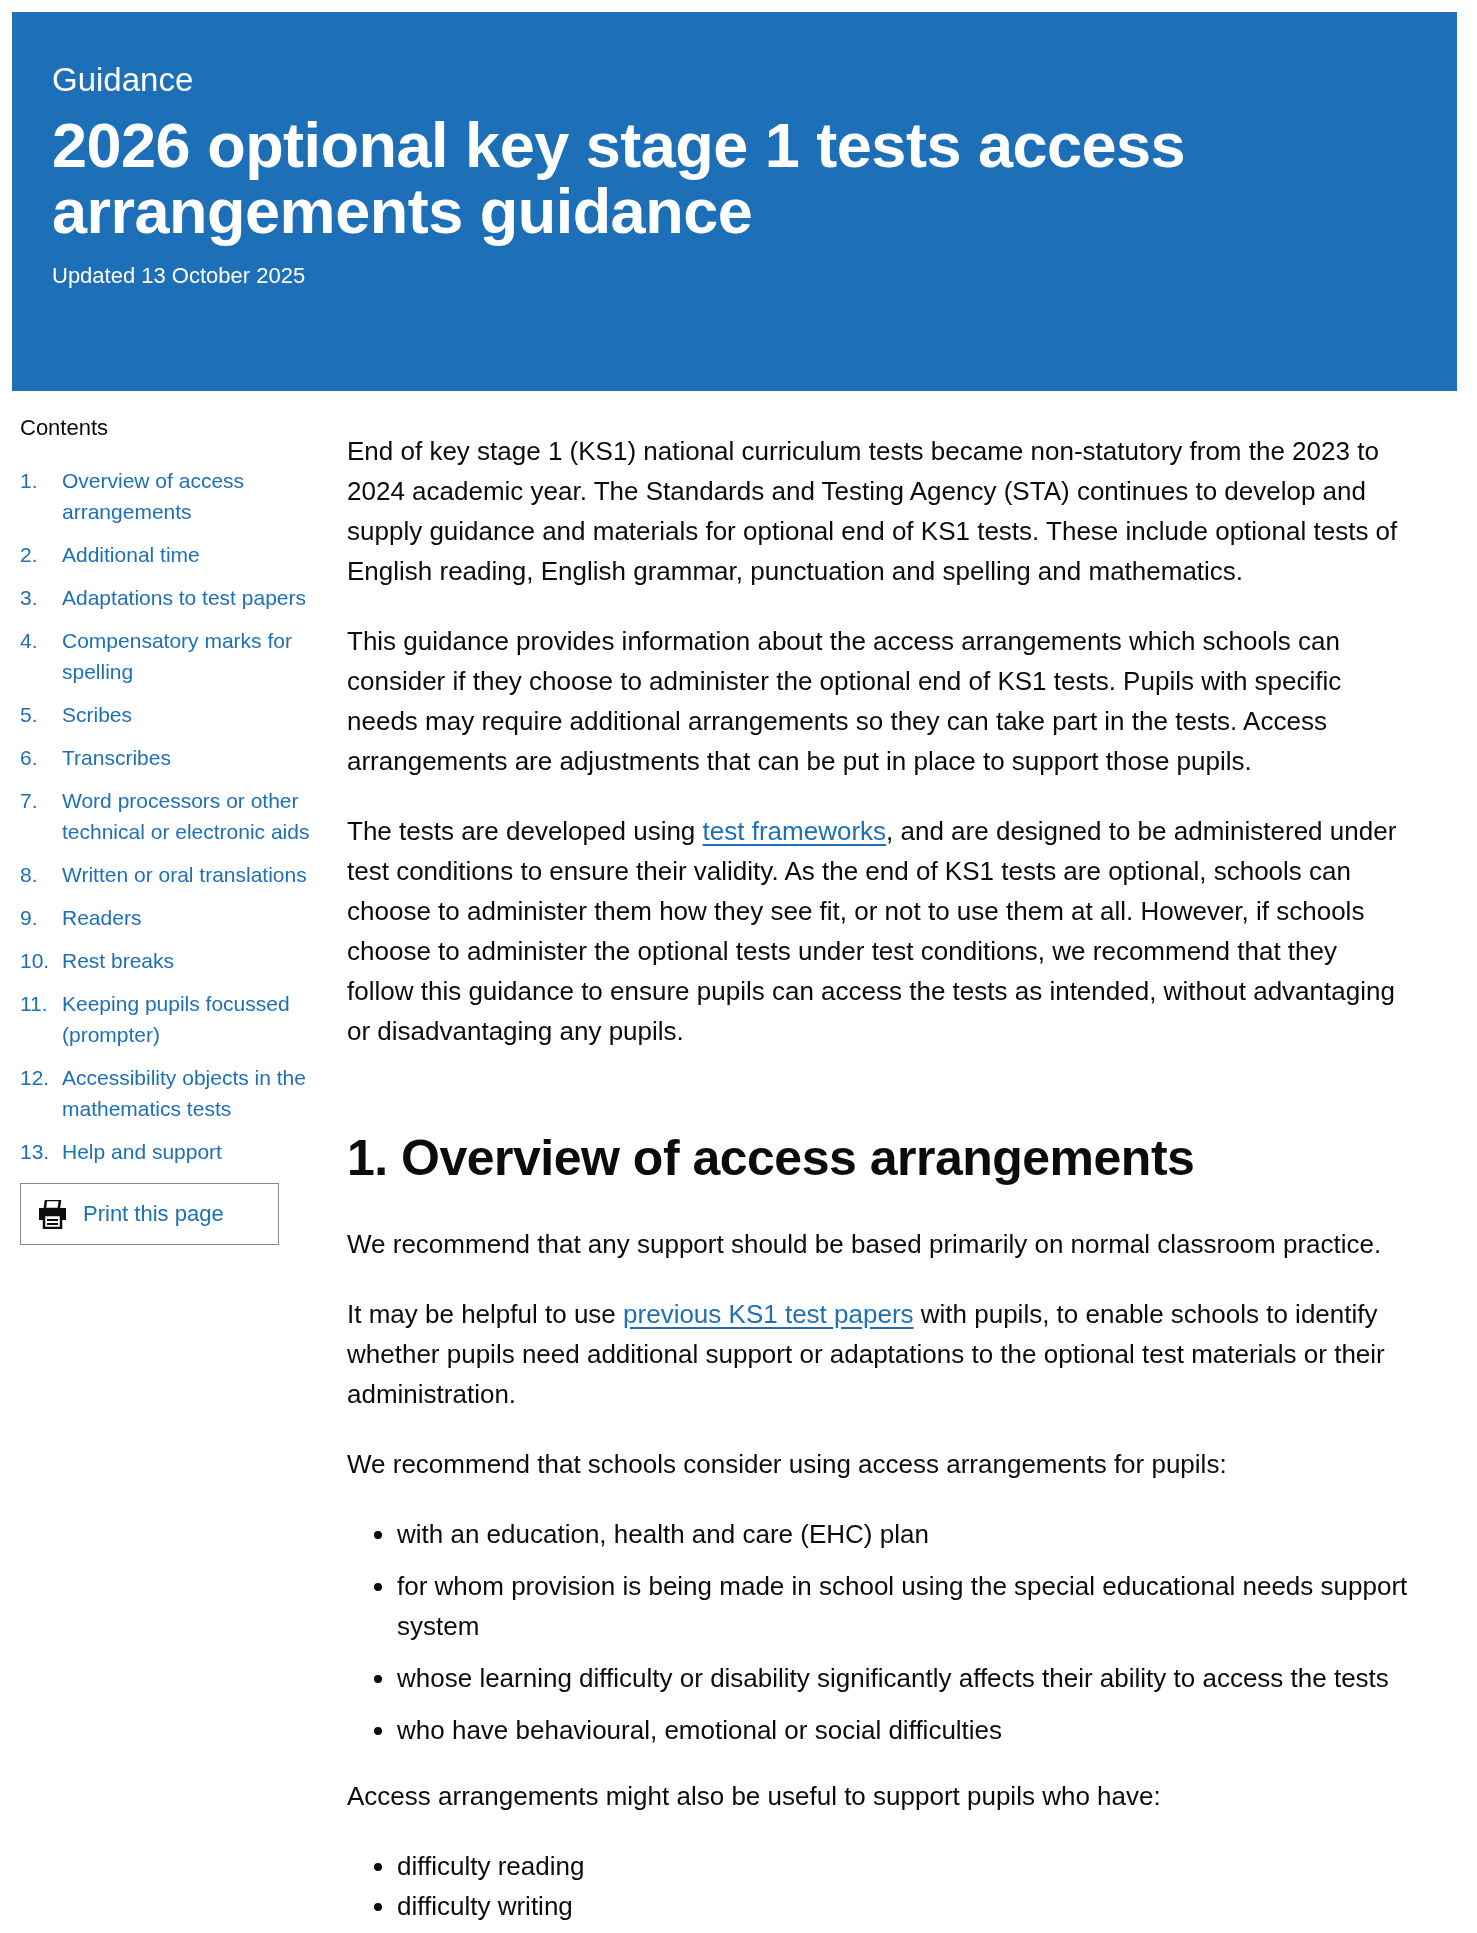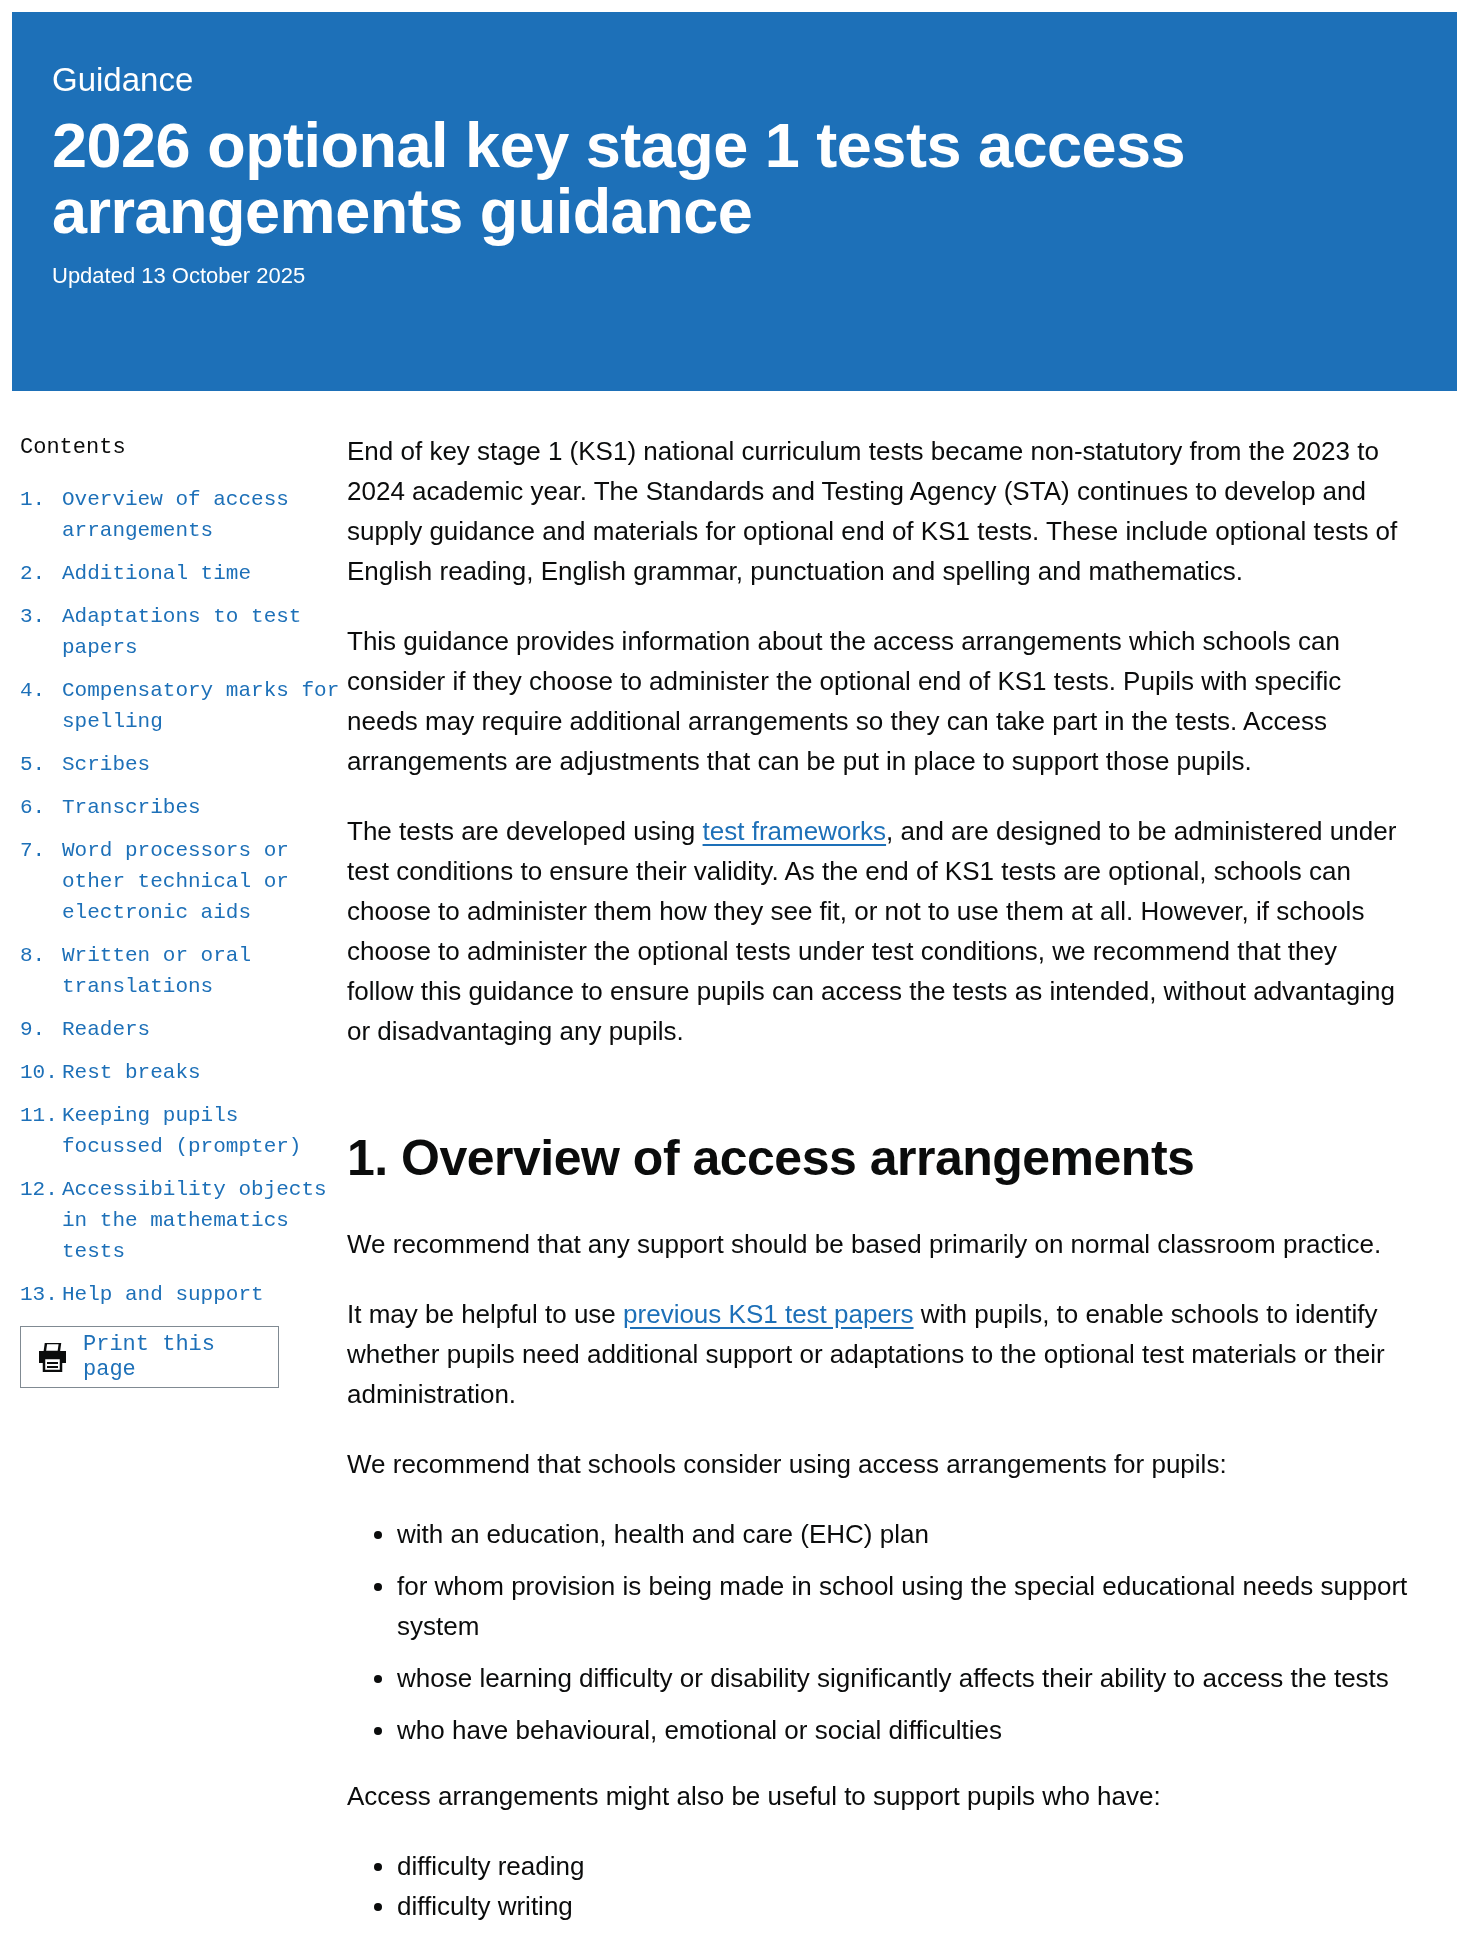--- a/index.html
+++ b/index.html
@@ -27,21 +27,21 @@
     margin:14px 0 0 0;
     font-size:63px;font-weight:700;line-height:1.05;
     max-width:1340px;letter-spacing:-0.5px;
   }
   .updated{margin:18px 0 0 0;font-size:22px;font-weight:400;}
 
   
   .columns{display:flex;align-items:flex-start;padding:0 12px;}
 
   
-  .contents{flex:none;width:335px;padding:44px 0 0 8px;font-family:Liberation Mono, monospace;}
+  .contents{flex:none;width:335px;padding:24px 0 0 8px;}
   .contents-heading{margin:0 0 24px 0;font-size:22px;font-weight:400;}
   .contents-list{list-style:none;margin:0;padding:0;}
   .contents-list li{
     display:flex;font-size:21px;line-height:31px;margin-bottom:12px;
   }
   .contents-list .num{flex:none;width:42px;color:var(--blue);}
   .contents-list a{color:var(--blue);text-decoration:none;cursor:pointer;}
 
   .print-box{
     margin-top:16px;width:259px;height:62px;

